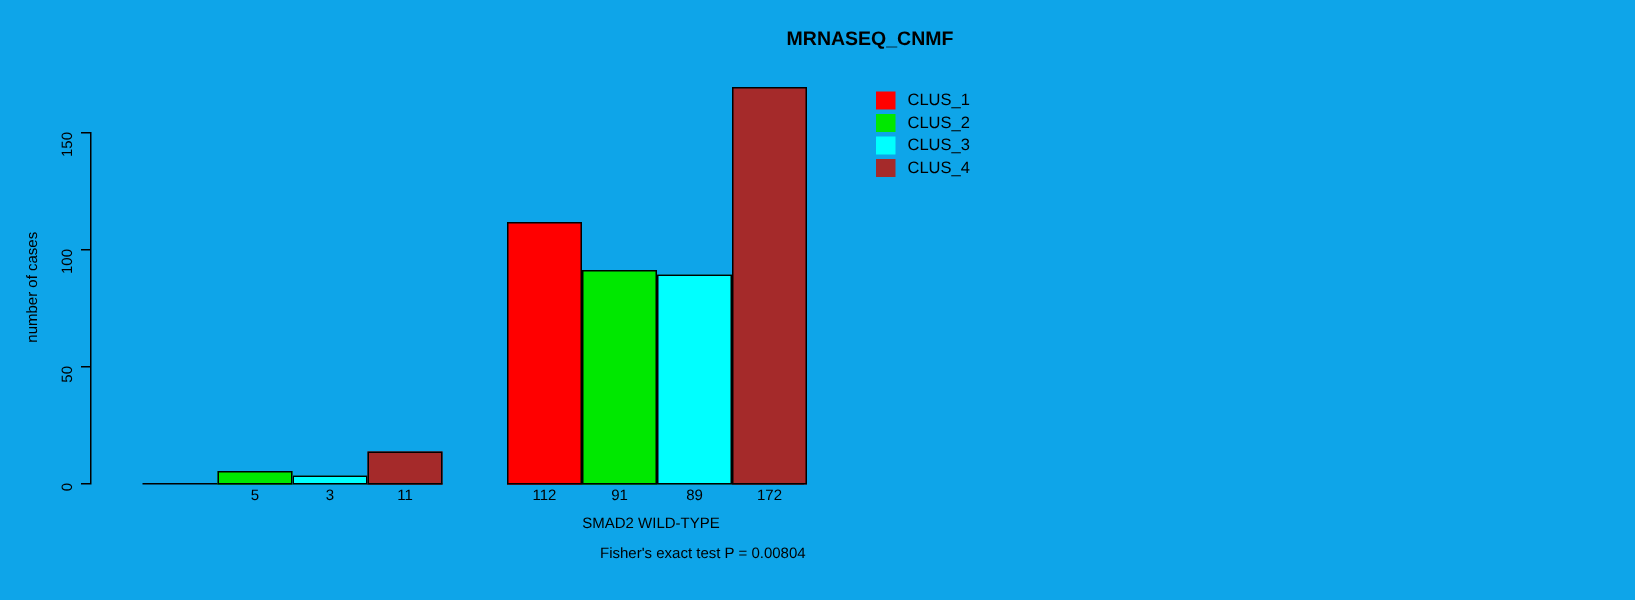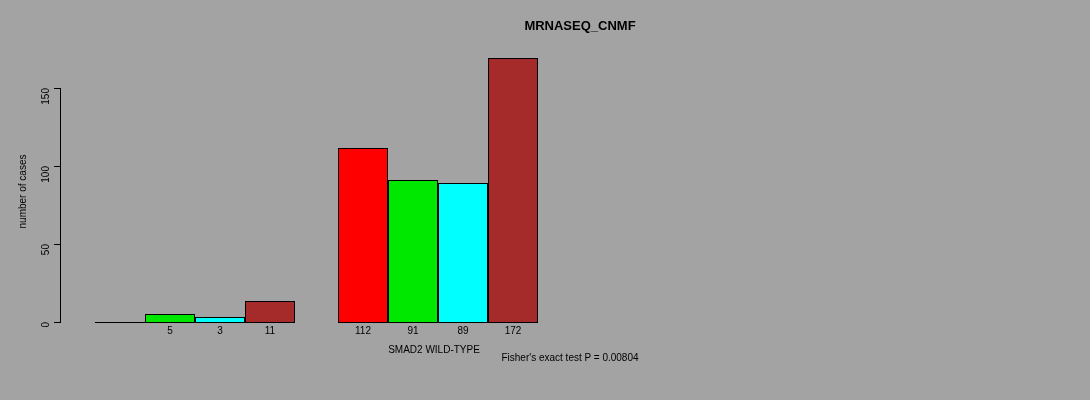--- a/index.html
+++ b/index.html
@@ -8,21 +8,21 @@
     background: #ffffff;
   }
   body {
     font-family: "Liberation Sans", sans-serif;
     color: #000000;
   }
   #stage {
     position: relative;
     width: 1090px;
     height: 400px;
-    background: #a3a3a3;
+    background: #0ea5e9;
     overflow: hidden;
   }
   .abs { position: absolute; }
   
   #title-wrap {
     left: 470px;
     top: 18px;
     width: 220px;
     text-align: center;
   }
@@ -109,23 +109,22 @@
     left: 21px;
     top: 0;
     font-size: 11px;
     line-height: 14px;
     white-space: nowrap;
   }
 
   
   #footer-note {
     left: 400px;
-    top: 352px;
+    top: 364px;
     width: 340px;
-    text-align: center;
     font-size: 10px;
   }
 </style>
 </head>
 <body>
 
 <div id="stage">
 
   <div id="title-wrap" class="abs">
     <div id="chart-title-text" style="font-size:13px;font-weight:bold;">MRNASEQ_CNMF</div>
@@ -163,16 +162,34 @@
   <div class="abs bar" style="left:438px;top:183px;width:50px;height:140px;background:#00FFFF;"></div>
   <div class="abs bar" style="left:488px;top:58px;width:50px;height:265px;background:#A52A2A;"></div>
 
   <div class="abs bar-value" style="left:338px;width:50px;">112</div>
   <div class="abs bar-value" style="left:388px;width:50px;">91</div>
   <div class="abs bar-value" style="left:438px;width:50px;">89</div>
   <div class="abs bar-value" style="left:488px;width:50px;">172</div>
 
   <div class="abs group-label" style="left:334px;width:200px;">SMAD2 WILD-TYPE</div>
 
+  <div id="legend" class="abs">
+    <div class="legend-row">
+      <span class="legend-swatch" style="background:#FF0000;"></span>
+      <span class="legend-label">CLUS_1</span>
+    </div>
+    <div class="legend-row">
+      <span class="legend-swatch" style="background:#00E800;"></span>
+      <span class="legend-label">CLUS_2</span>
+    </div>
+    <div class="legend-row">
+      <span class="legend-swatch" style="background:#00FFFF;"></span>
+      <span class="legend-label">CLUS_3</span>
+    </div>
+    <div class="legend-row">
+      <span class="legend-swatch" style="background:#A52A2A;"></span>
+      <span class="legend-label">CLUS_4</span>
+    </div>
+  </div>
 
   <div id="footer-note" class="abs">Fisher's exact test P = 0.00804</div>
 
 </div>
 
 </body></html>

